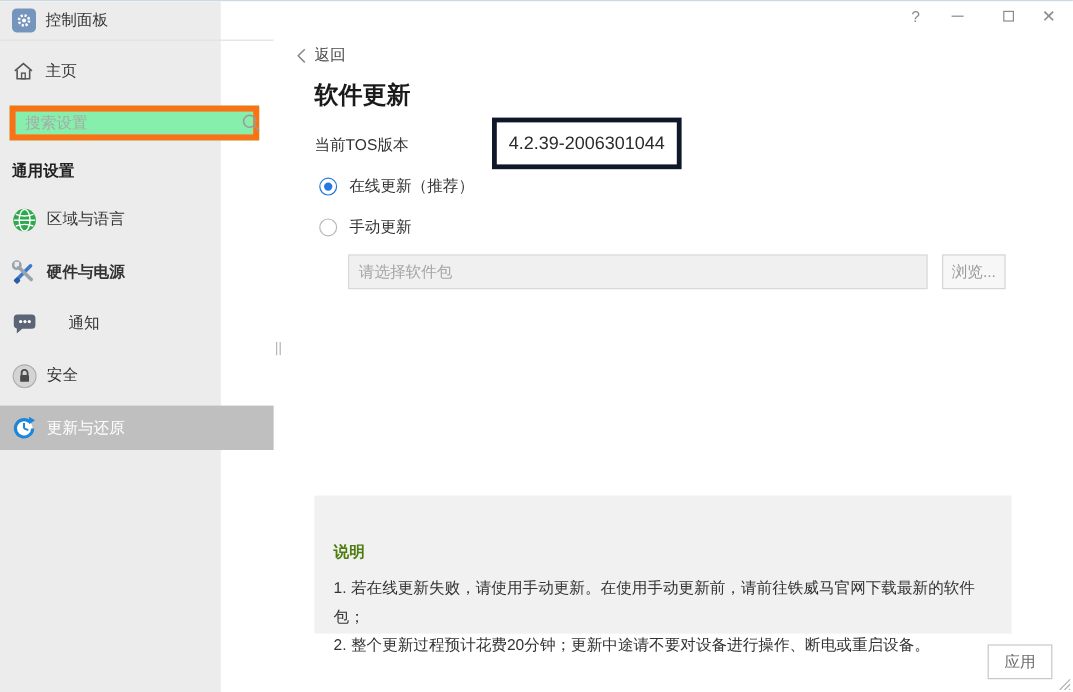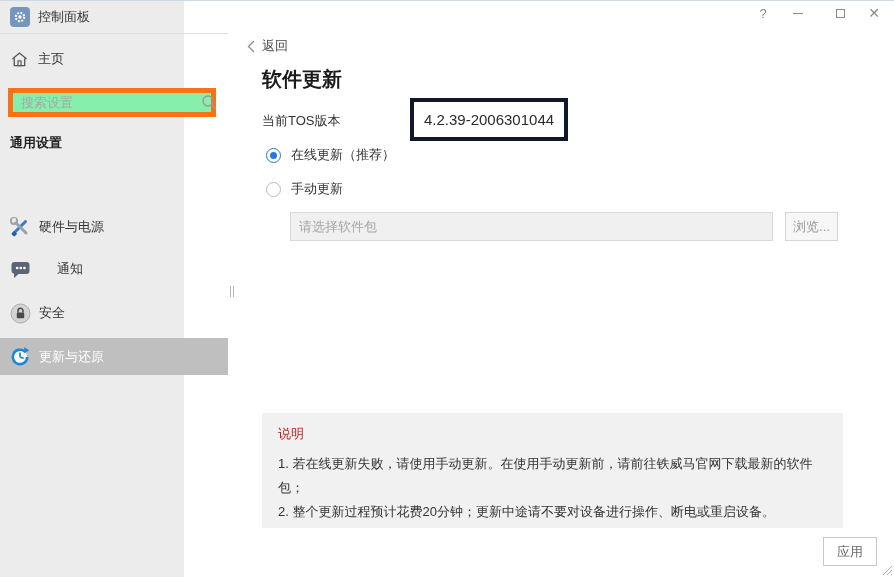--- a/index.html
+++ b/index.html
@@ -62,21 +62,21 @@
   .radio.on .dot { background:#2777e0; }
   .pkg-input { position:absolute; left:290px; top:211px; width:483px; height:29px;
     background:#f0f0f0; border:1px solid #d9d9d9; font-size:13px; color:#555;
     padding:0 8px; outline:none; font-family:inherit; }
   .pkg-input::placeholder { color:#a5a5a5; }
   .browse-btn { position:absolute; left:785px; top:211px; width:53px; height:29px;
     background:#f7f7f7; border:1px solid #d5d5d5; color:#9a9a9a; font-size:13px;
     font-family:inherit; cursor:default; }
   .note-box { position:absolute; left:262px; top:412px; width:581px; height:115px;
     background:#f1f1f1; padding:12px 16px 0 16px; }
-  .note-title { font-size:13px; font-weight:normal; color:#b91c1c; margin-bottom:9px; }
+  .note-title { font-size:13px; font-weight:bold; color:#4d7c0f; margin-bottom:9px;margin-top:26px; }
   .note-line { font-size:13px; color:#333; line-height:24px; }
   .apply-btn { position:absolute; left:823px; top:536px; width:54px; height:29px;
     background:#ffffff; border:1px solid #c8c8c8; color:#6b6b6b; font-size:13px;
     font-family:inherit; cursor:pointer; }
   .grip { position:absolute; right:2px; bottom:2px; width:14px; height:14px; cursor:nwse-resize; }
 </style>
 </head>
 <body>
 
 <div class="sidebar">
@@ -107,22 +107,34 @@
     <span class="mag">
       <svg width="17" height="17" viewBox="0 0 17 17">
         <circle cx="7" cy="7" r="5" fill="none" stroke="#9a9a9a" stroke-width="1.3"></circle>
         <line x1="10.8" y1="10.8" x2="15" y2="15" stroke="#9a9a9a" stroke-width="1.3"></line>
       </svg>
     </span>
   </div>
 
   <div class="section-header">通用设置</div>
 
-
-  <div class="nav-item" style="top:204px;">
+  <div class="nav-item" style="top:160px;">
+    <span class="ico">
+      <svg width="21" height="21" viewBox="0 0 20 20">
+        <circle cx="10" cy="10" r="9" fill="#2fa84f"></circle>
+        <ellipse cx="10" cy="10" rx="4.3" ry="8.6" fill="none" stroke="#fff" stroke-width="1.1"></ellipse>
+        <line x1="1.6" y1="10" x2="18.4" y2="10" stroke="#fff" stroke-width="1.1"></line>
+        <path d="M3 5.4 Q10 8 17 5.4" fill="none" stroke="#fff" stroke-width="1.1"></path>
+        <path d="M3 14.6 Q10 12 17 14.6" fill="none" stroke="#fff" stroke-width="1.1"></path>
+      </svg>
+    </span>
+    <span class="lbl">区域与语言</span>
+  </div>
+
+  <div class="nav-item" style="top:204px;font-weight:bold;">
     <span class="ico">
       <svg width="22" height="22" viewBox="0 0 22 22">
         <line x1="16.5" y1="5.5" x2="6" y2="16" stroke="#3b79d1" stroke-width="3" stroke-linecap="round"></line>
         <rect x="3" y="15.5" width="4.5" height="4.5" rx="1.2" fill="#2a5da8" transform="rotate(45 5.2 17.7)"></rect>
         <line x1="6.5" y1="6.5" x2="17" y2="17" stroke="#9aa2ab" stroke-width="3" stroke-linecap="round"></line>
         <circle cx="5" cy="5" r="3" fill="none" stroke="#9aa2ab" stroke-width="2.2"></circle>
         <rect x="3.2" y="2.2" width="3.6" height="3.6" fill="#ececec"></rect>
       </svg>
     </span>
     <span class="lbl">硬件与电源</span>

